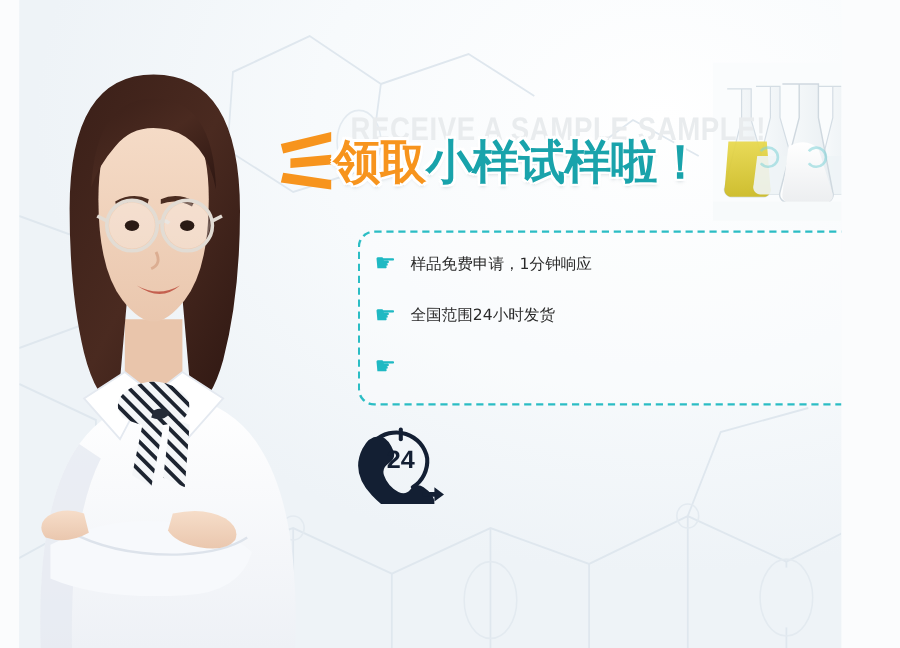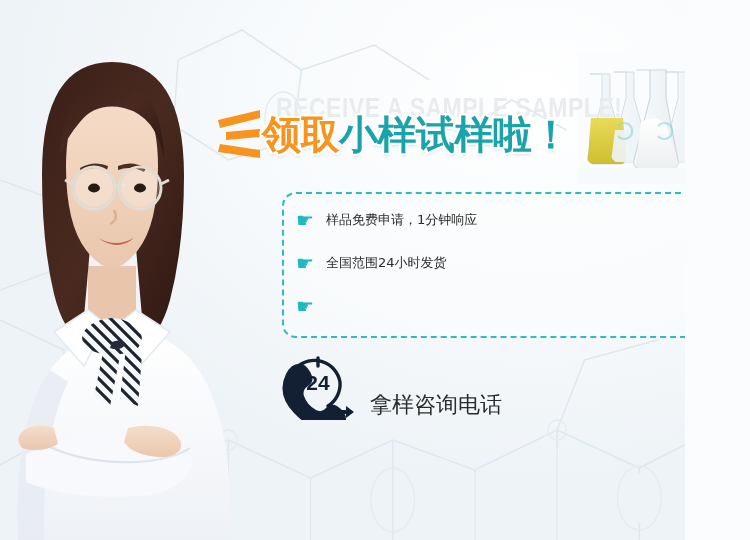--- a/index.html
+++ b/index.html
@@ -9,20 +9,21 @@
     background:#fbfcfd;
     overflow:hidden;
   }
   .banner {
     position:relative;
     width:685px; height:540px;
     background:
       radial-gradient(ellipse 520px 380px at 78% 18%, #ffffff 0%, #f7fafc 55%, #eef3f7 100%),
       linear-gradient(160deg,#fdfefe 0%,#f4f8fb 60%,#eaf0f5 100%);
     overflow:hidden;
+    margin-left:16px;
   }
 
   
   .bg-molecules {
     position:absolute; inset:0;
     z-index:0; pointer-events:none;
   }
   .bg-molecules svg { width:100%; height:100%; display:block; }
 
   
@@ -315,16 +316,15 @@
         </g>
         <g fill="#131f33">
           <path d="M8 26 q6 -12 16 -10 q6 2 10 12 q2 6 -4 10 q-6 4 -4 10 q3 9 12 14 q6 3 10 -2 q5 -6 11 -2 q9 6 9 13 q0 9 -13 11 q-20 3 -39 -17 Q-2 46 8 26 Z"></path>
         </g>
         <text x="40" y="42" font-family="'Liberation Sans',sans-serif" font-size="21" font-weight="bold" fill="#131f33" text-anchor="middle">24</text>
         <g fill="#131f33">
           <path d="M58 62 h10 v-4 l8 6 l-8 6 v-4 h-10 Z"></path>
         </g>
       </svg>
     </div>
-    <div class="phone-label">拿样咨询电话</div>
   </div>
 
 </div>
 
 </body></html>

